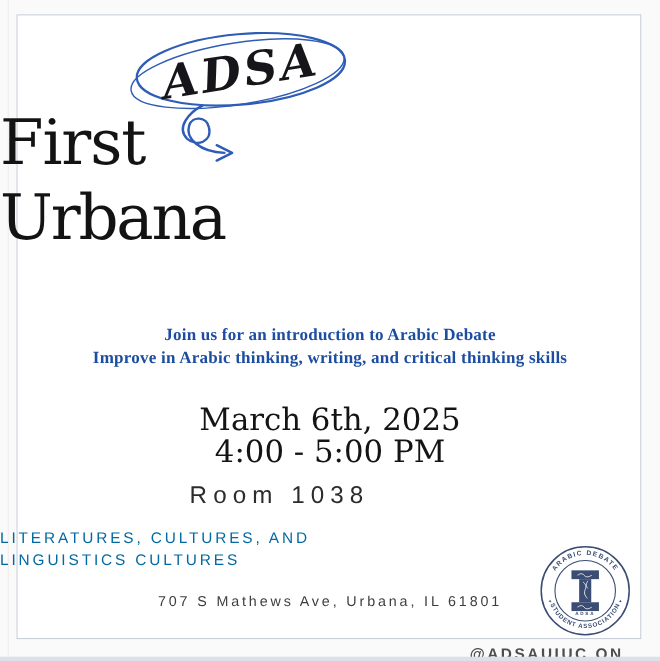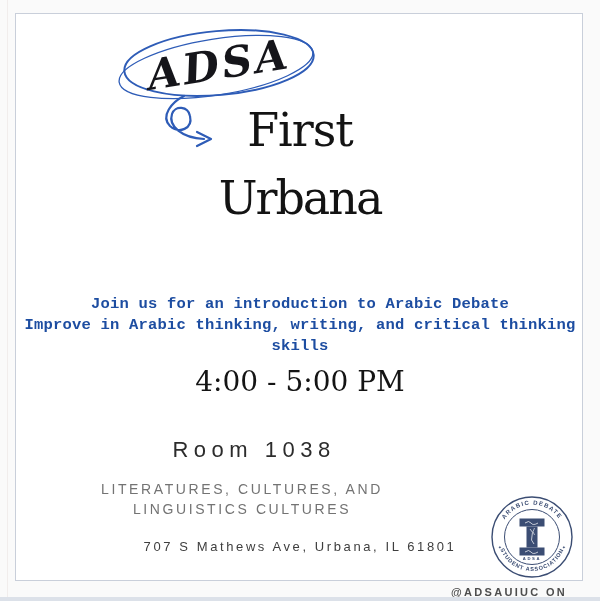--- a/index.html
+++ b/index.html
@@ -12,57 +12,57 @@
   .card{
     position:absolute;left:15px;top:13px;width:568px;height:568px;
     background:#ffffff;border:1px solid #c9cfda;box-sizing:border-box;
   }
   .scribble{position:absolute;left:95px;top:18px;width:250px;height:140px;}
   .script-text{
     font-family:"DejaVu Serif", serif;font-style:italic;font-weight:bold;
     letter-spacing:3px;fill:#15151a;
   }
   .title{
-    position:absolute;left:0;top:96px;width:600px;text-align:center;
+    position:absolute;left:0;top:96px;width:600px;text-align:left;
     font-family:"DejaVu Serif", serif;color:#131313;
-    font-size:46px;line-height:68px;font-weight:500;
+    font-size:57px;line-height:68px;font-weight:500;
   }
   .title .l1{letter-spacing:-1px;}
   .title .l2{letter-spacing:-2px;}
   .intro{
     position:absolute;left:0;top:294px;width:600px;text-align:center;
-    font-family:Liberation Mono, monospace;font-weight:bold;
+    font-family:Liberation Serif, serif;font-weight:bold;
     font-size:15.5px;line-height:21px;color:#1d4da1;letter-spacing:0.2px;
   }
   .datetime{
     position:absolute;left:0;top:367px;width:600px;text-align:center;
     font-family:"DejaVu Serif", serif;color:#141414;
     font-size:28px;line-height:29px;
   }
   .room{
     position:absolute;left:0;top:437px;width:508px;text-align:center;
     font-size:22px;letter-spacing:5.5px;color:#2c2c2c;
   }
   .building{
-    position:absolute;left:0;top:480px;width:484px;text-align:center;
-    font-size:14px;line-height:19.5px;letter-spacing:2.6px;color:#737373;
+    position:absolute;left:0;top:480px;width:484px;
+    font-size:14px;line-height:19.5px;letter-spacing:2.6px;color:#0369a1;
   }
   .address{
     position:absolute;left:0;top:539px;width:600px;text-align:center;
     font-size:13px;letter-spacing:2.6px;color:#3e3e3e;
   }
   .seal{position:absolute;left:490px;top:495px;width:84px;height:84px;}
   .seal text{font-family:"Liberation Sans", sans-serif;fill:#3b4d73;}
   .arc-text{font-size:6px;letter-spacing:1.2px;font-weight:bold;}
   .arc-text-bottom{font-size:5.6px;letter-spacing:0.8px;font-weight:bold;}
   .seal-small{font-size:4.2px;letter-spacing:1.6px;font-weight:bold;}
   .seal-star{font-size:4.5px;}
   .handle{
     position:absolute;top:586px;right:33px;
-    font-size:11px;letter-spacing:2.3px;color:#4d4d4d;font-weight:bold;
+    font-size:14px;letter-spacing:2.3px;color:#4d4d4d;font-weight:bold;
   }
   .bottom-strip{
     position:absolute;left:0;right:0;bottom:0;height:4px;background:#dce1e9;
   }
 </style>
 </head>
 <body>
 
 <div class="page-edge-line"></div>
 
@@ -80,20 +80,21 @@
   <div class="l1">First</div>
   <div class="l2">Urbana</div>
 </div>
 
 <div class="intro">
   <div>Join us for an introduction to Arabic Debate</div>
   <div>Improve in Arabic thinking, writing, and critical thinking skills</div>
 </div>
 
 <div class="datetime">
+  <div>March 6th, 2025</div>
   <div>4:00 - 5:00 PM</div>
 </div>
 
 <div class="room">Room 1038</div>
 
 <div class="building">
   <div>LITERATURES, CULTURES, AND</div>
   <div>LINGUISTICS CULTURES</div>
 </div>
 

